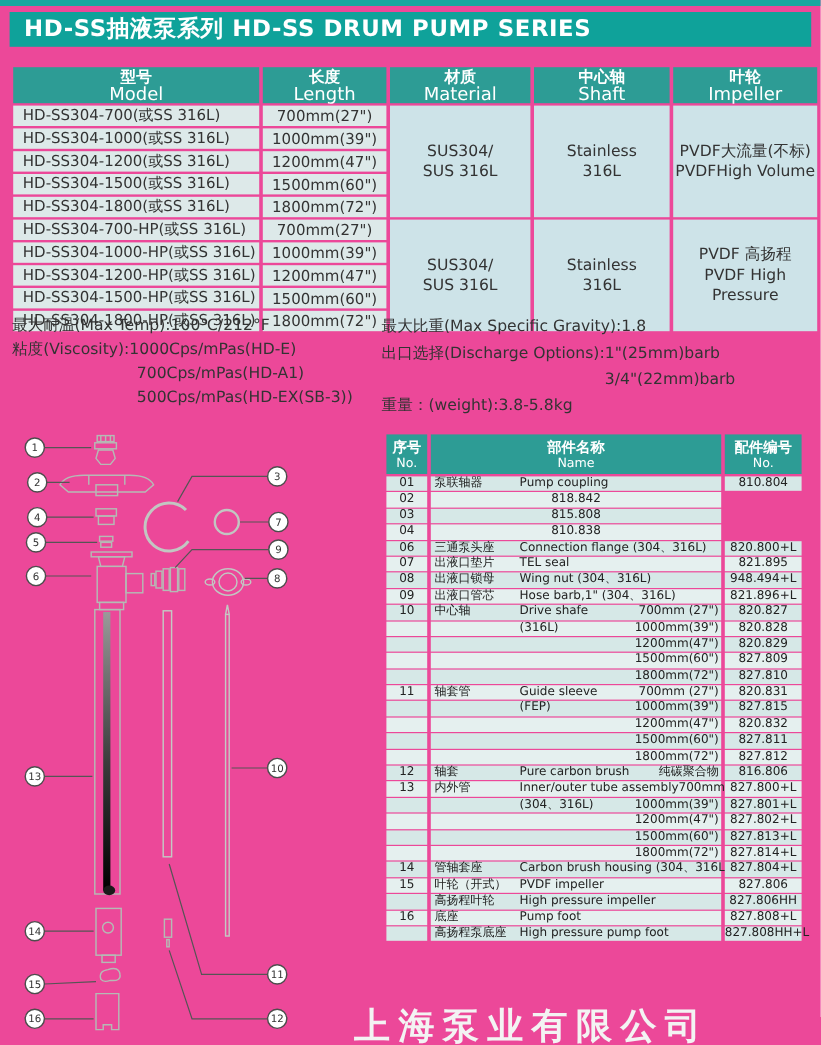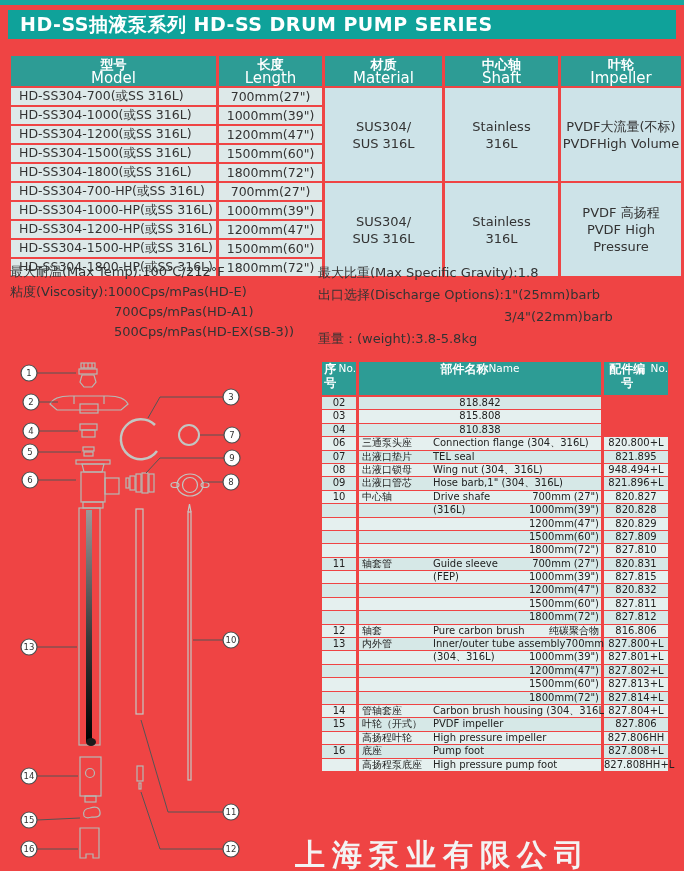--- a/index.html
+++ b/index.html
@@ -1,17 +1,17 @@
 <!DOCTYPE html>
 <html><head>
 <meta charset="utf-8">
 <style>
   html,body{margin:0;padding:0;background:#fff;}
   body{font-family:"DejaVu Sans","Liberation Sans",sans-serif;}
-  #page{position:relative;width:684px;height:871px;background:#ef4444;overflow:hidden;}
+  #page{position:relative;width:684px;height:871px;background:#ec4899;overflow:hidden;}
 
   .top-strip{position:absolute;left:0;top:0;width:684px;height:5px;background:#18a79f;}
   .title-bar{position:absolute;left:8px;top:10px;width:668px;height:29px;background:#0fa29a;
              color:#fff;font-size:19px;font-weight:bold;line-height:29px;padding-left:12px;
              box-sizing:border-box;letter-spacing:.5px;white-space:nowrap;}
 
   
   .spec-table{position:absolute;left:8px;top:54px;border-collapse:separate;border-spacing:3px 2px;table-layout:fixed;}
   .spec-table th{background:#2d9c95;color:#fff;font-weight:normal;padding:2px 8px;height:26px;vertical-align:middle;}
   .spec-table th .zh{font-size:13px;font-weight:bold;line-height:14px;}
@@ -26,21 +26,21 @@
   .specs-left .ln{line-height:20px;white-space:nowrap;}
   .specs-left .ind{padding-left:104px;}
   .specs-right{position:absolute;left:318px;top:262px;width:360px;font-size:13px;color:#333;}
   .specs-right .ln{line-height:22px;white-space:nowrap;}
   .specs-right .ind{padding-left:186px;}
 
   
   .parts-table{position:absolute;left:322px;top:362px;width:346px;}
   .parts-header{display:grid;grid-template-columns:34px 242px 64px;column-gap:3px;}
   .parts-header .hcell{background:#2d9c95;color:#fff;text-align:center;height:33px;
-      display:flex;flex-direction:row;justify-content:center;}
+      display:flex;flex-direction:column;justify-content:center;}
   .parts-header .zh{font-size:12px;font-weight:bold;line-height:14px;}
   .parts-header .en{font-size:10.5px;line-height:12px;}
   .parts-body{margin-top:2px;}
   .prow{display:grid;grid-template-columns:34px 242px 64px;column-gap:3px;height:12.4px;margin-bottom:1px;
         font-size:10px;color:#222;line-height:12.4px;}
   .prow:nth-child(odd) .pc{background:#d6e8e7;}
   .prow:nth-child(even) .pc{background:#e5f0ef;}
   .pc{overflow:visible;white-space:nowrap;}
   .pc.no{text-align:center;}
   .pc.name{display:flex;}
@@ -335,20 +335,29 @@
           <div class="zh">部件名称</div>
           <div class="en">Name</div>
         </div>
       <div class="hcell">
           <div class="zh">配件编号</div>
           <div class="en">No.</div>
         </div>
     </div>
     <div class="parts-body">
       <div class="prow">
+          <div class="pc no">01</div>
+          <div class="pc name">
+            <span class="zh">泵联轴器</span>
+            <span class="en">Pump coupling</span>
+            <span class="size"></span>
+          </div>
+          <div class="pc code">810.804</div>
+        </div>
+      <div class="prow">
           <div class="pc no">02</div>
           <div class="pc code">818.842</div>
         </div>
       <div class="prow">
           <div class="pc no">03</div>
           <div class="pc code">815.808</div>
         </div>
       <div class="prow">
           <div class="pc no">04</div>
           <div class="pc code">810.838</div>

